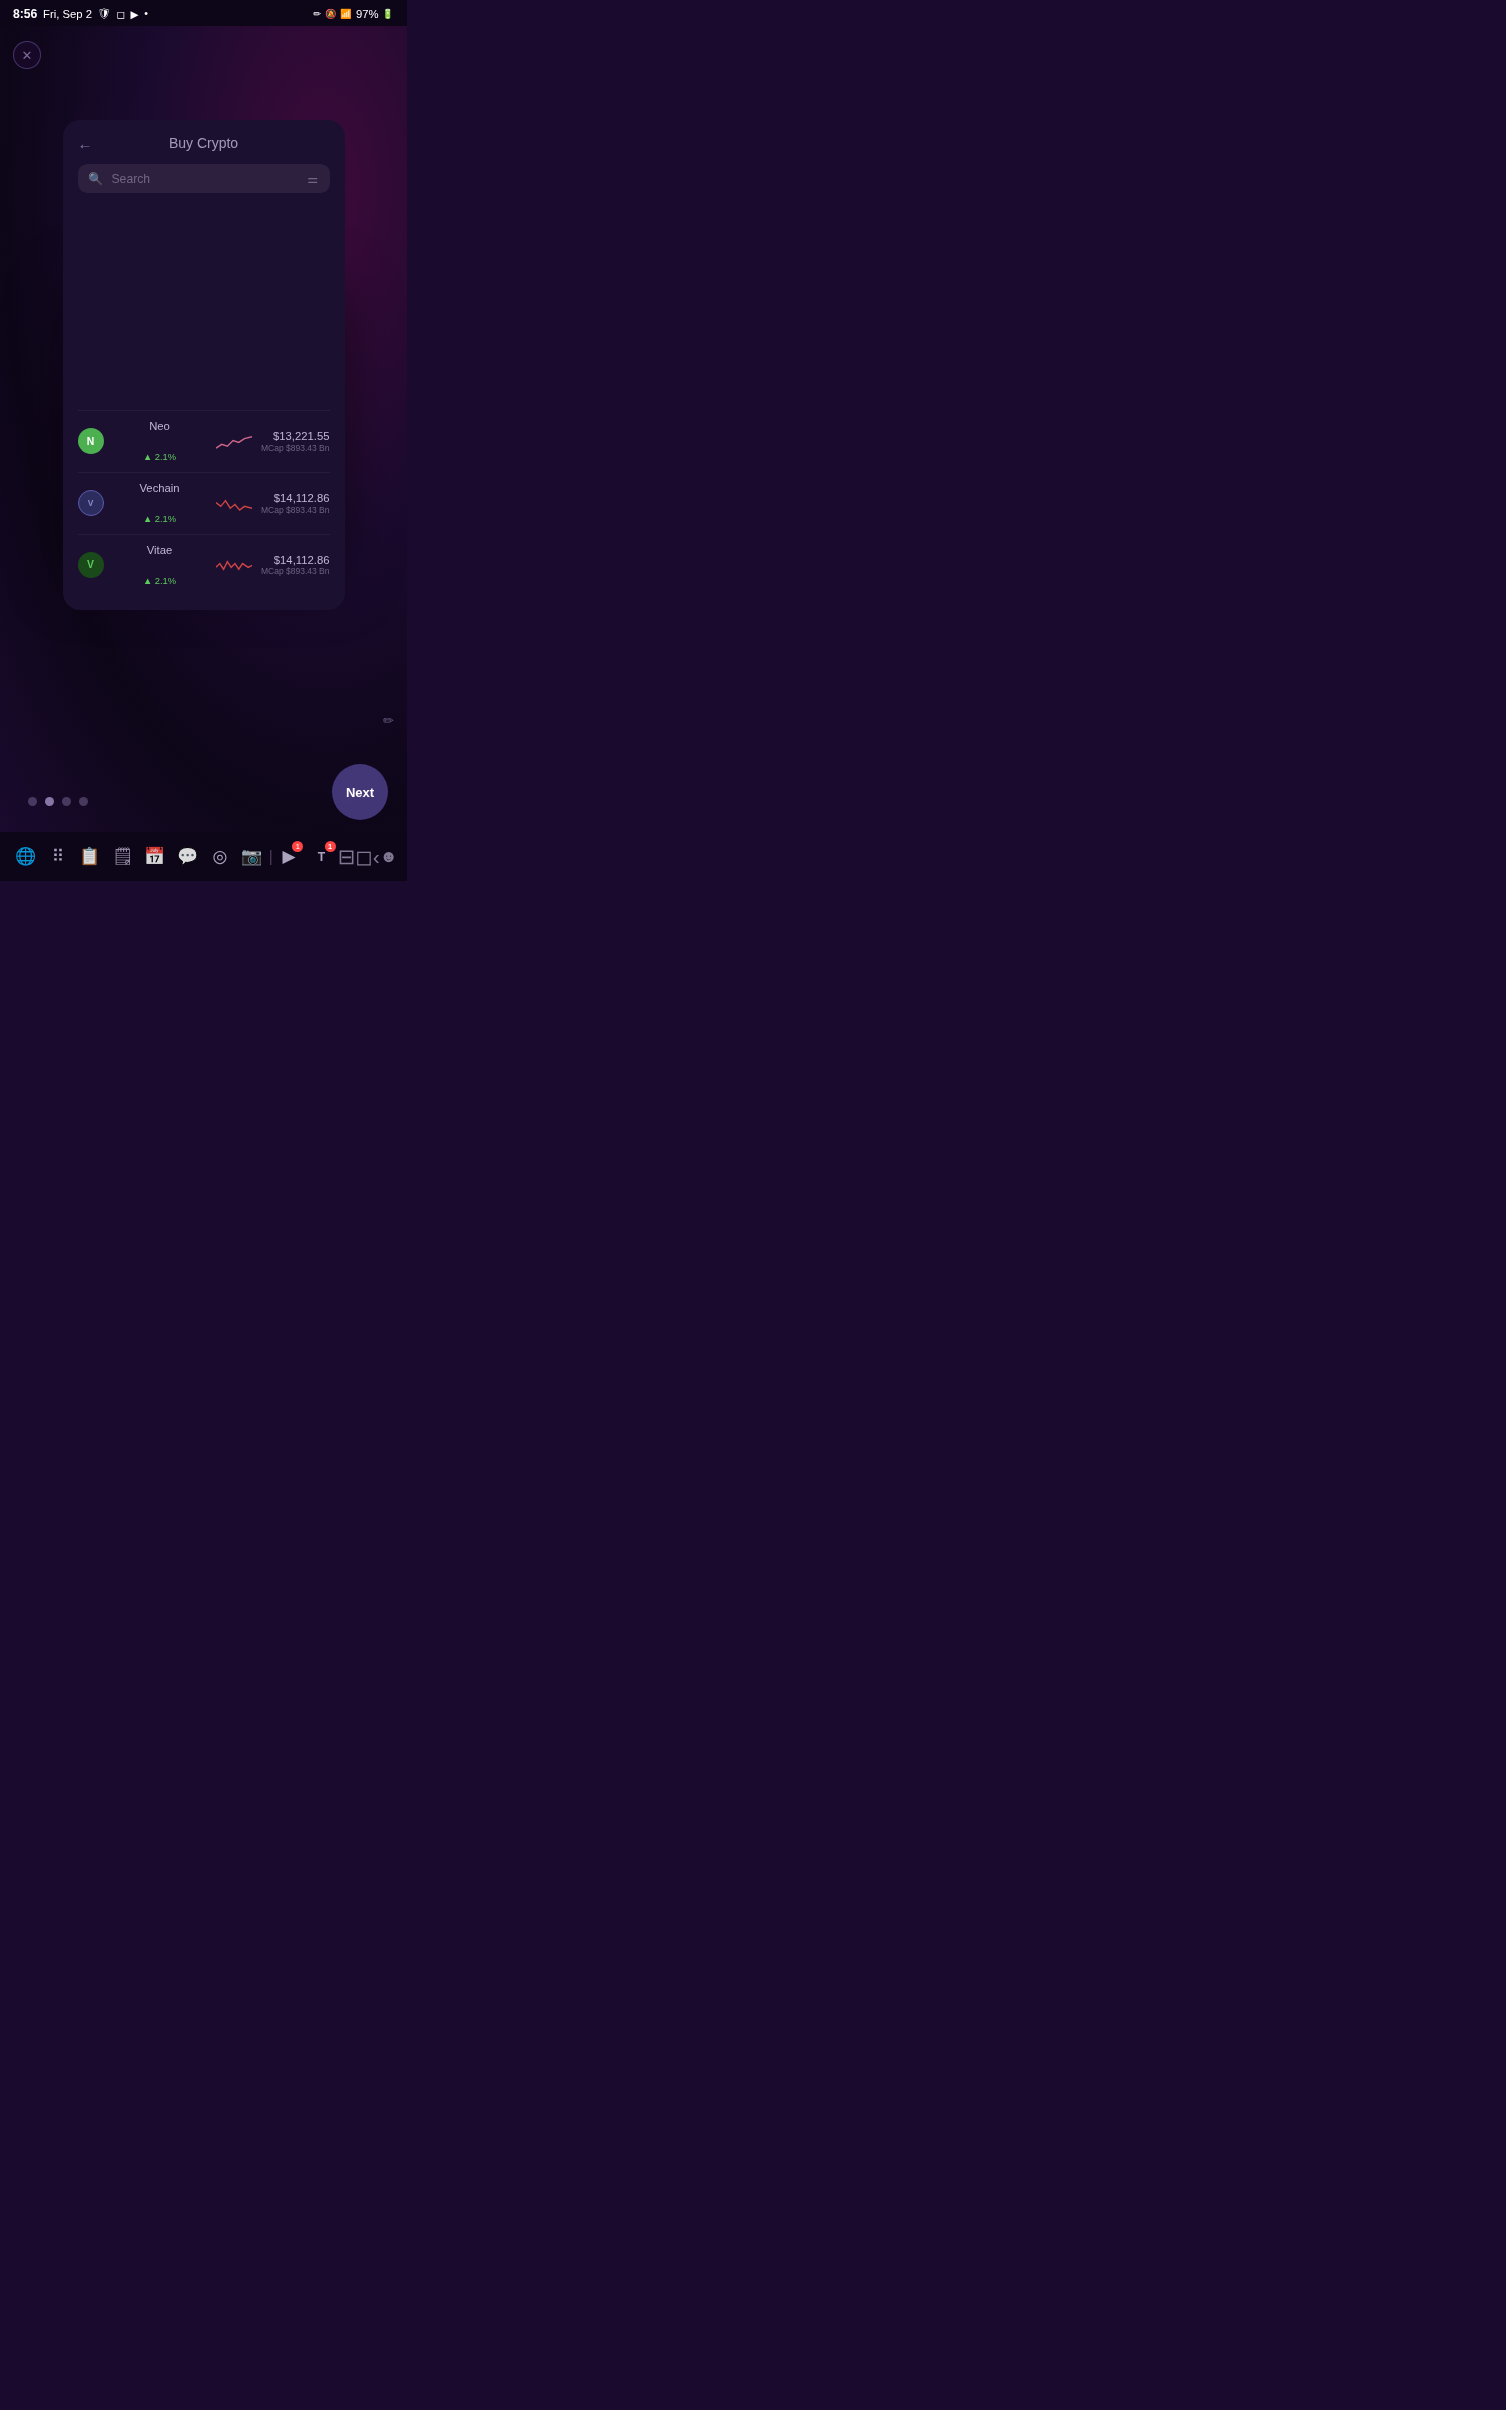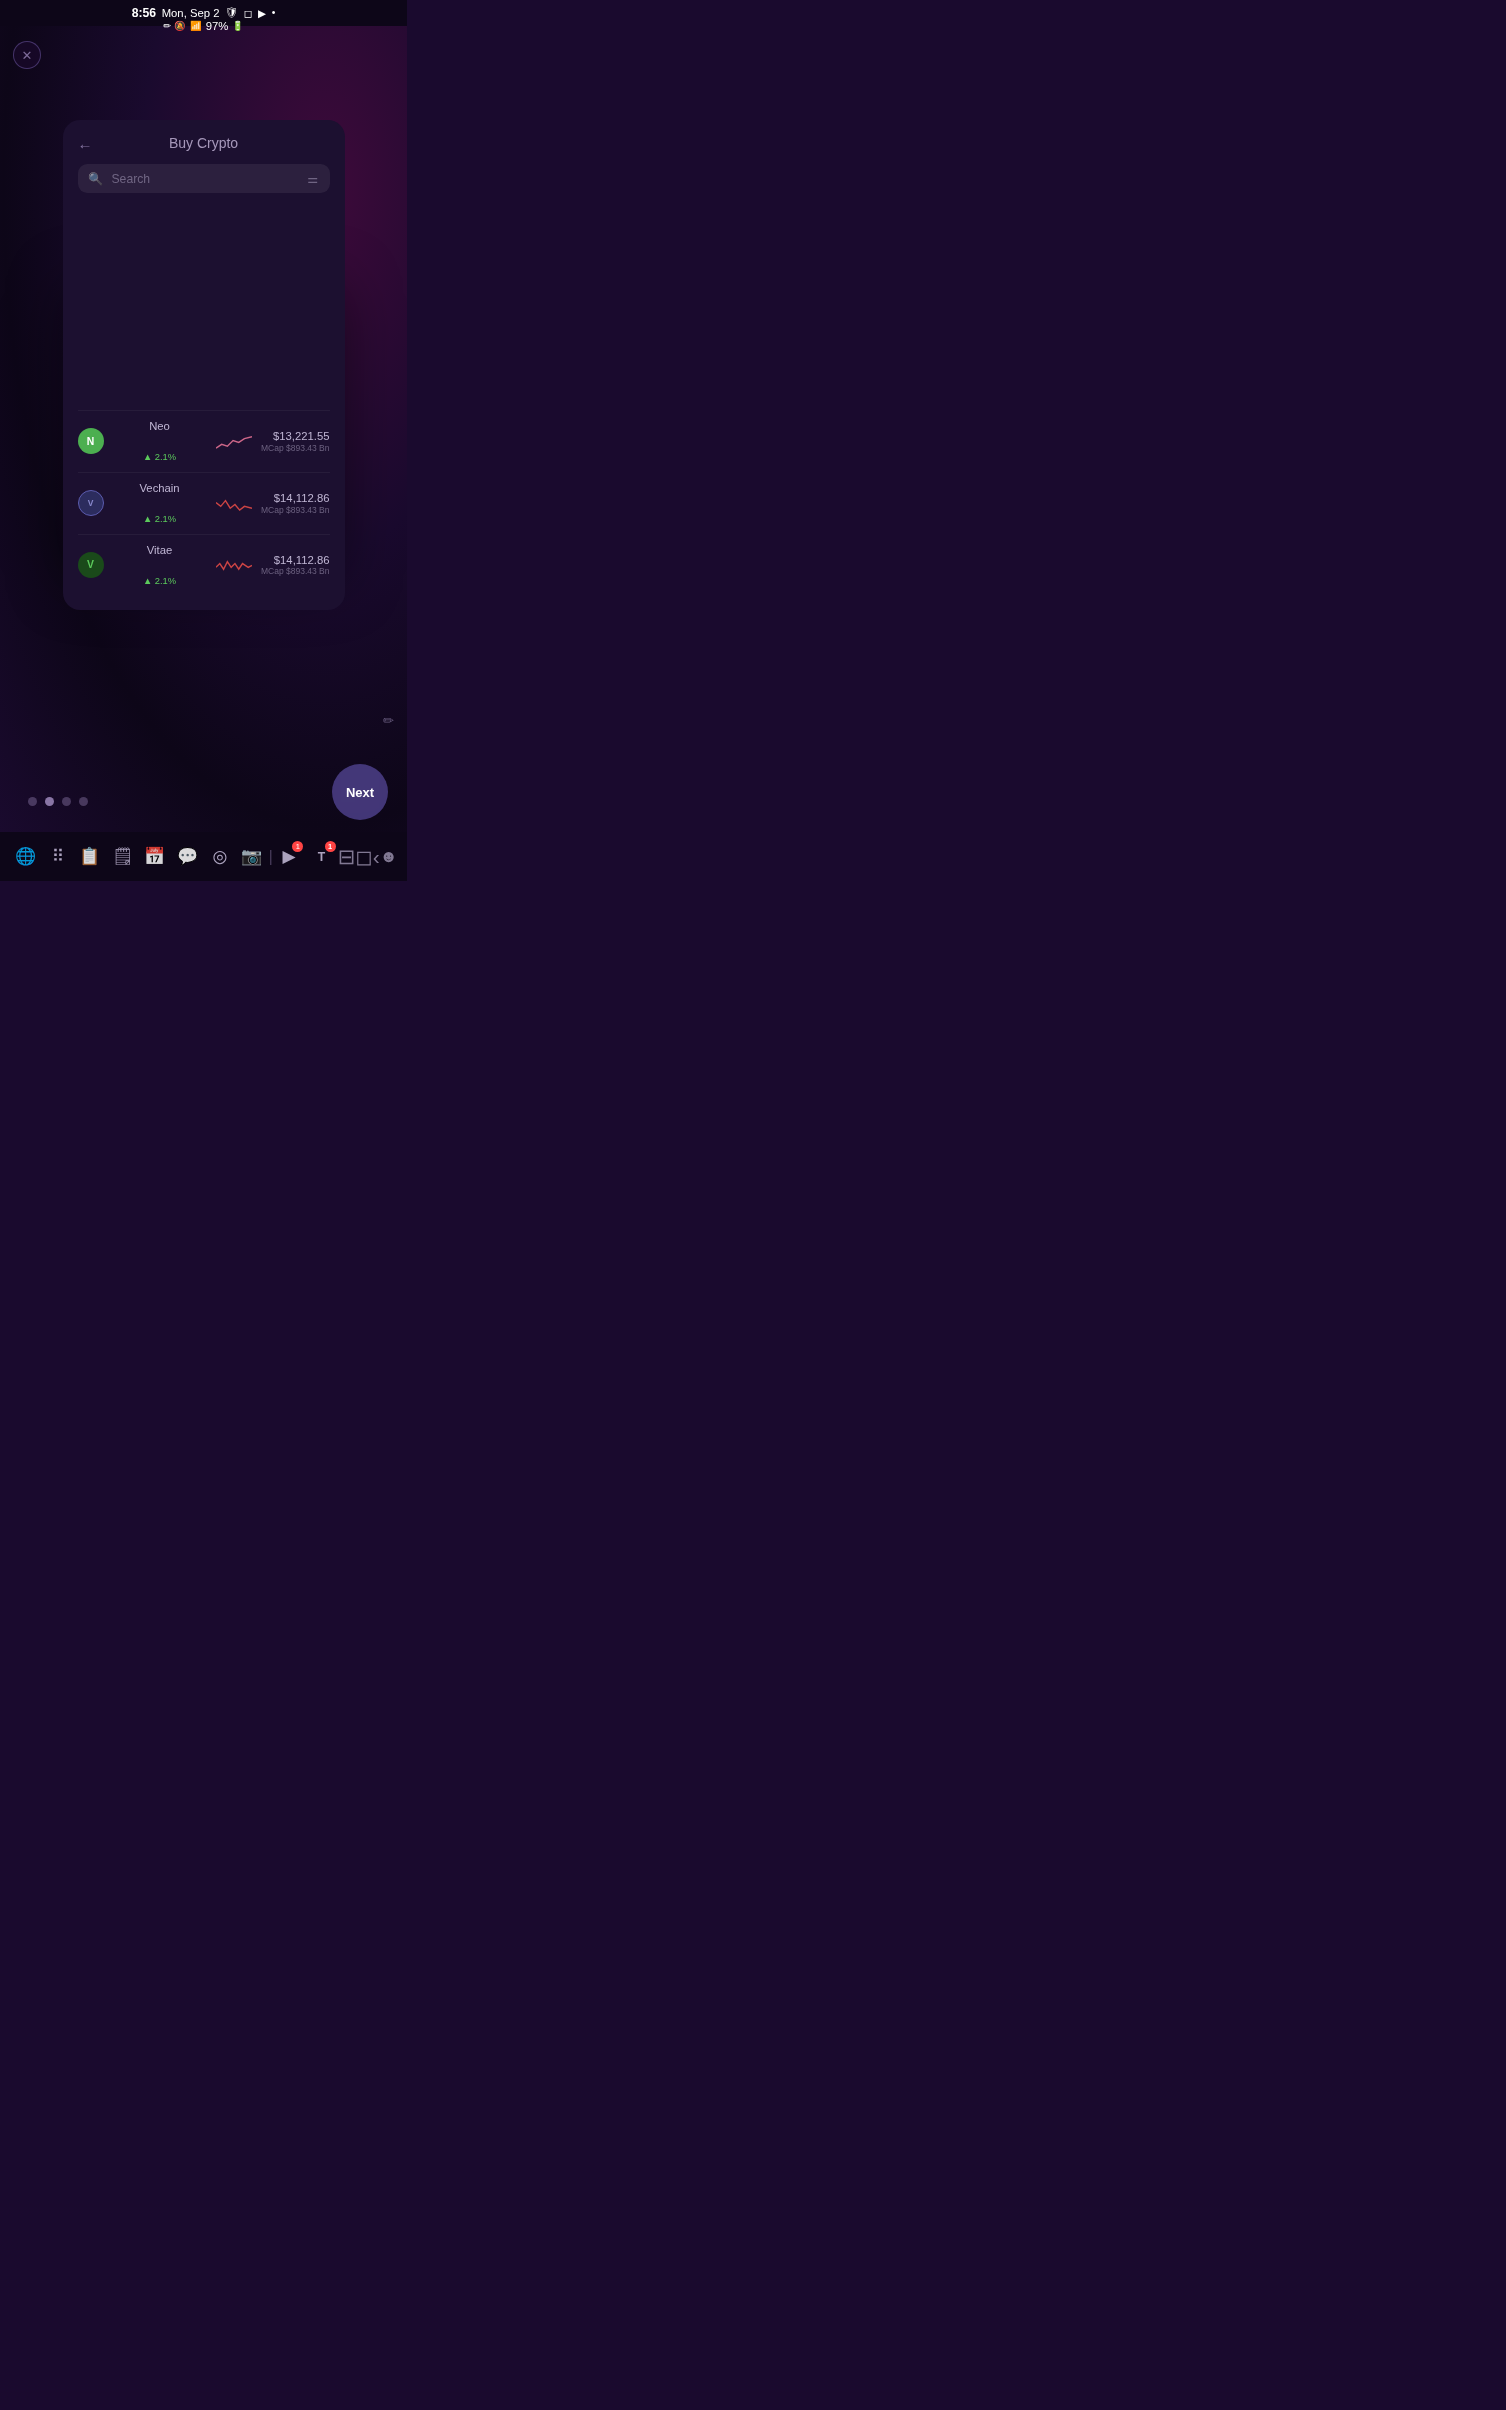--- a/index.html
+++ b/index.html
@@ -24,21 +24,20 @@
       justify-content: space-between;
       align-items: center;
       padding: 5.6px 13px 3.8px;
       background: #0d0618;
       color: white;
       font-size: 11.3px;
       font-weight: 500;
       height: 26px;
       position: relative;
       z-index: 100;
-      flex-direction: column;
     }
 
     .status-left {
       display: flex;
       align-items: center;
       gap: 5.6px;
     }
 
     .status-time {
       font-weight: 700;
@@ -341,21 +340,21 @@
       width: 36px;
       height: 21px;
     }
   </style>
 </head>
 <body>
 
 <div class="status-bar">
   <div class="status-left">
     <span class="status-time">8:56</span>
-    <span>Mon, Sep 2</span>
+    <span>Fri, Sep 2</span>
     <span style="font-size:10.4px;">🛡</span>
     <span style="font-size:10.4px;">◻</span>
     <span style="font-size:10.4px;">▶</span>
     <span style="font-size:10.4px;">•</span>
   </div>
   <div class="status-right">
     <span style="font-size:9.4px;">✏</span>
     <span style="font-size:9.4px;">🔕</span>
     <span style="font-size:9.4px;">📶</span>
     <span>97%</span>

